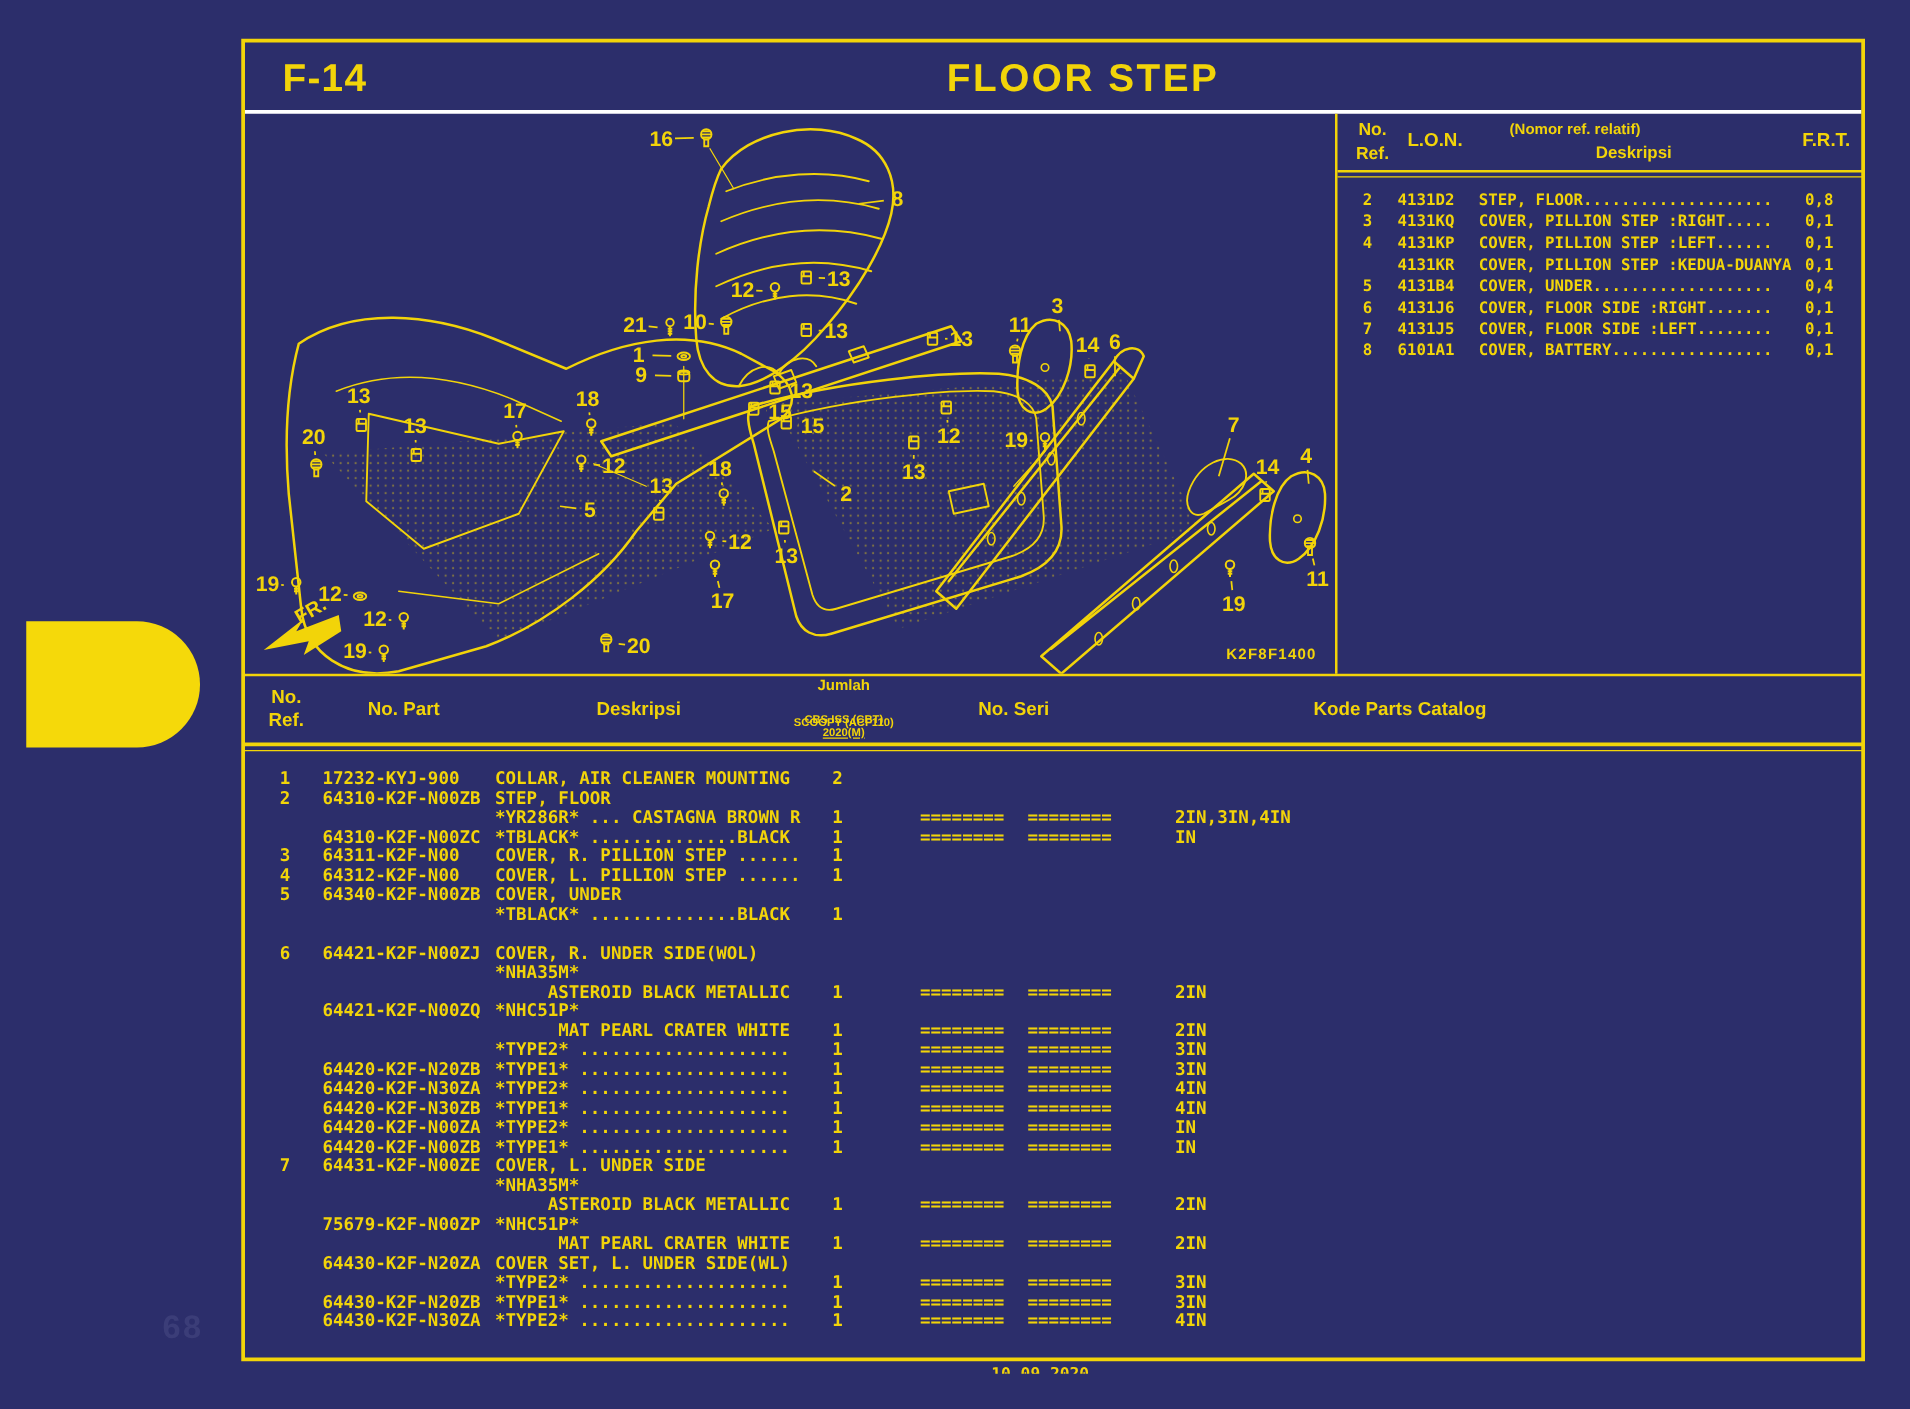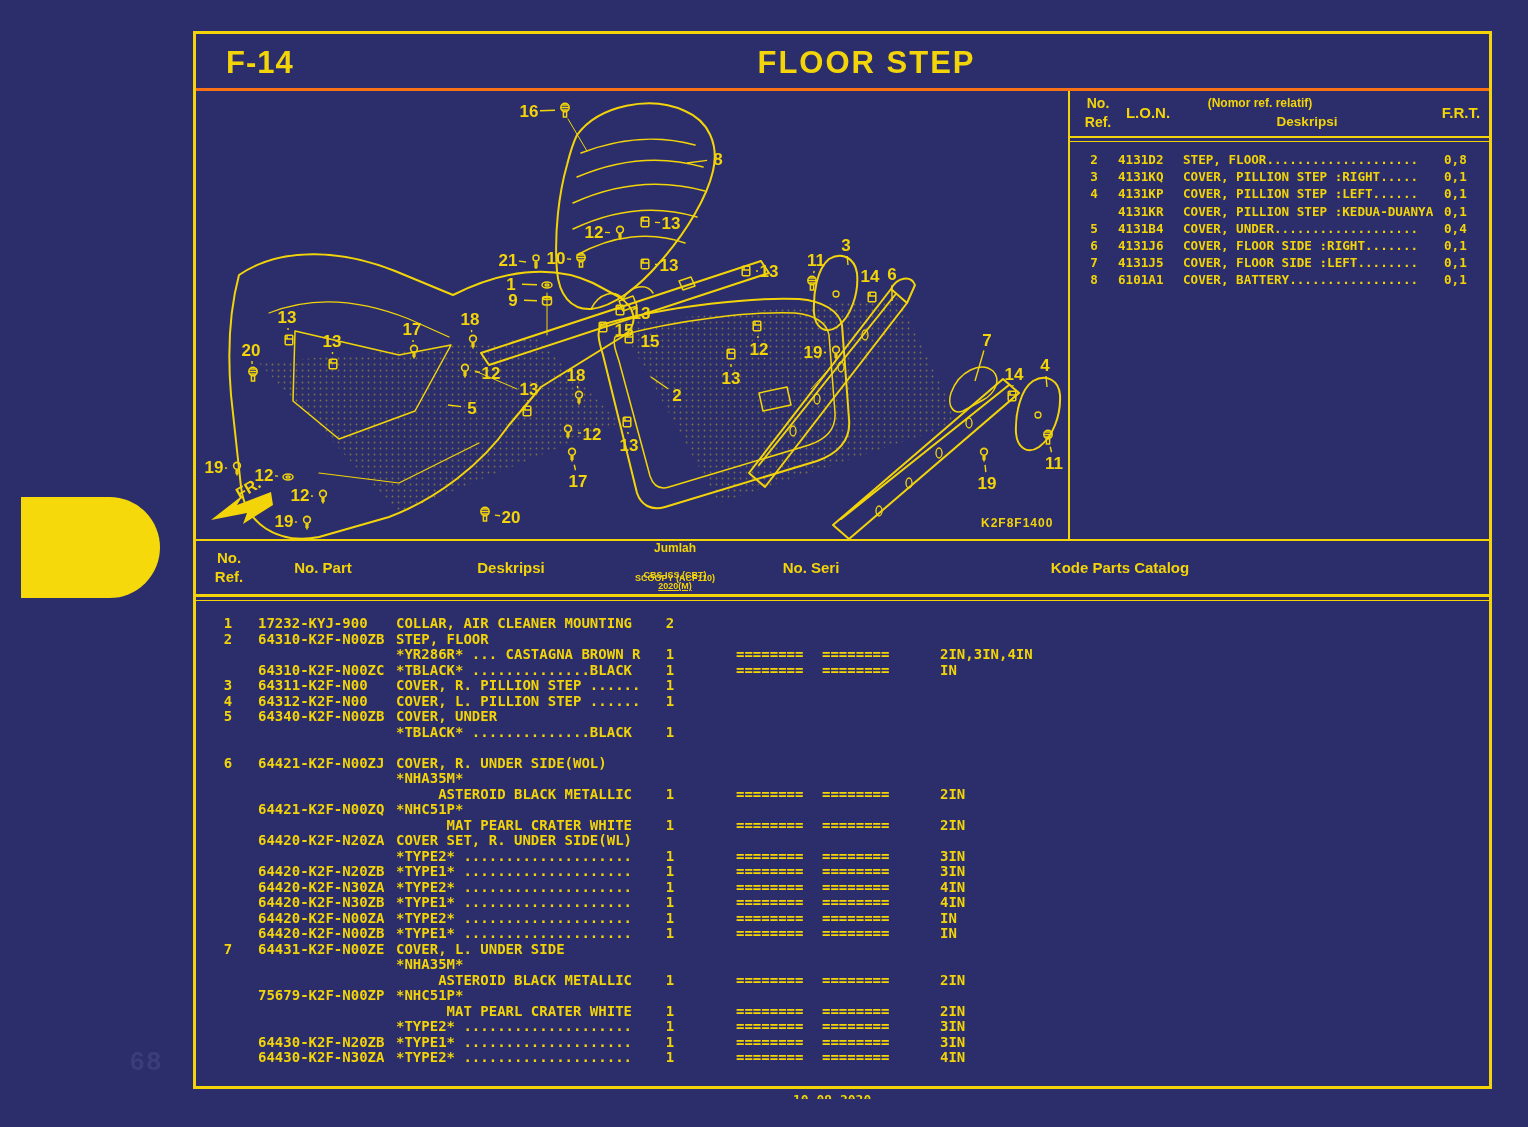--- a/index.html
+++ b/index.html
@@ -10,21 +10,21 @@
   }
   
   .side-tab{position:absolute;left:21px;top:497px;width:139px;height:101px;
     background:#f5d90a;border-radius:0 64px 64px 0;}
   .faint-num{position:absolute;left:130px;top:1046px;font-size:26px;font-weight:bold;
     color:#41437d;opacity:.75;letter-spacing:2px;}
   
   .main-box{position:absolute;left:193px;top:31px;width:1299px;height:1058px;
     border:3px solid #f2d409;box-sizing:border-box;}
   .title-band{position:absolute;left:0;top:0;width:100%;height:57px;
-    border-bottom:3px solid #f97316;box-sizing:border-box;}
+    border-bottom:3px solid #ffffff;box-sizing:border-box;}
   .page-code{position:absolute;left:30px;top:11px;font-size:31px;font-weight:bold;color:#f2d409;letter-spacing:1px;}
   .page-title{position:absolute;left:0;top:11px;width:100%;text-align:center;
     font-size:31px;font-weight:bold;color:#f2d409;letter-spacing:2px;margin-left:24px;}
   
   .ref-table{position:absolute;left:872px;top:57px;width:424px;height:448px;
     border-left:2px solid #f2d409;box-sizing:border-box;}
   .ref-head{position:absolute;left:0;top:0;width:100%;height:45px;color:#f2d409;font-weight:bold;}
   .rh{position:absolute;transform:translateX(-50%);white-space:nowrap;}
   .ref-dbl{position:absolute;left:0;top:45px;width:100%;height:6px;
     border-top:2px solid #f2d409;border-bottom:1px solid #f2d409;box-sizing:border-box;}
@@ -481,29 +481,20 @@
           <span class="pref"></span>
           <span class="ppart"></span>
           <span class="pdesc">      MAT PEARL CRATER WHITE</span>
           <span class="pqty">1</span>
           <span class="ps1">========</span>
           <span class="ps2">========</span>
           <span class="pkode">2IN</span>
         </div>
         <div class="pt-row">
           <span class="pref"></span>
-          <span class="ppart">64420-K2F-N20ZA</span>
-          <span class="pdesc">COVER SET, R. UNDER SIDE(WL)</span>
-          <span class="pqty"></span>
-          <span class="ps1"></span>
-          <span class="ps2"></span>
-          <span class="pkode"></span>
-        </div>
-        <div class="pt-row">
-          <span class="pref"></span>
           <span class="ppart"></span>
           <span class="pdesc">*TYPE2* ....................</span>
           <span class="pqty">1</span>
           <span class="ps1">========</span>
           <span class="ps2">========</span>
           <span class="pkode">3IN</span>
         </div>
         <div class="pt-row">
           <span class="pref"></span>
           <span class="ppart">64420-K2F-N20ZB</span>
@@ -589,20 +580,29 @@
           <span class="pref"></span>
           <span class="ppart"></span>
           <span class="pdesc">      MAT PEARL CRATER WHITE</span>
           <span class="pqty">1</span>
           <span class="ps1">========</span>
           <span class="ps2">========</span>
           <span class="pkode">2IN</span>
         </div>
         <div class="pt-row">
           <span class="pref"></span>
+          <span class="ppart">64430-K2F-N20ZA</span>
+          <span class="pdesc">COVER SET, L. UNDER SIDE(WL)</span>
+          <span class="pqty"></span>
+          <span class="ps1"></span>
+          <span class="ps2"></span>
+          <span class="pkode"></span>
+        </div>
+        <div class="pt-row">
+          <span class="pref"></span>
           <span class="ppart"></span>
           <span class="pdesc">*TYPE2* ....................</span>
           <span class="pqty">1</span>
           <span class="ps1">========</span>
           <span class="ps2">========</span>
           <span class="pkode">3IN</span>
         </div>
         <div class="pt-row">
           <span class="pref"></span>
           <span class="ppart">64430-K2F-N20ZB</span>

